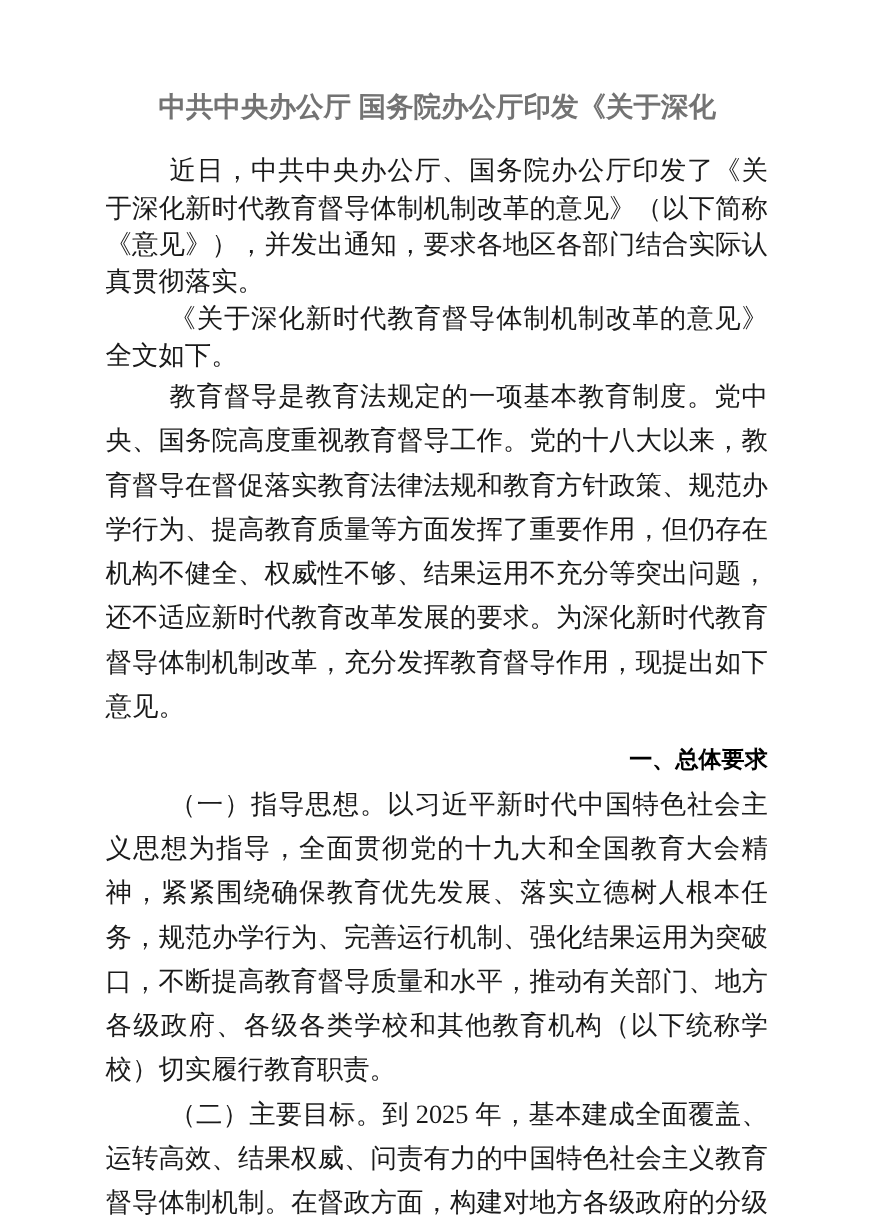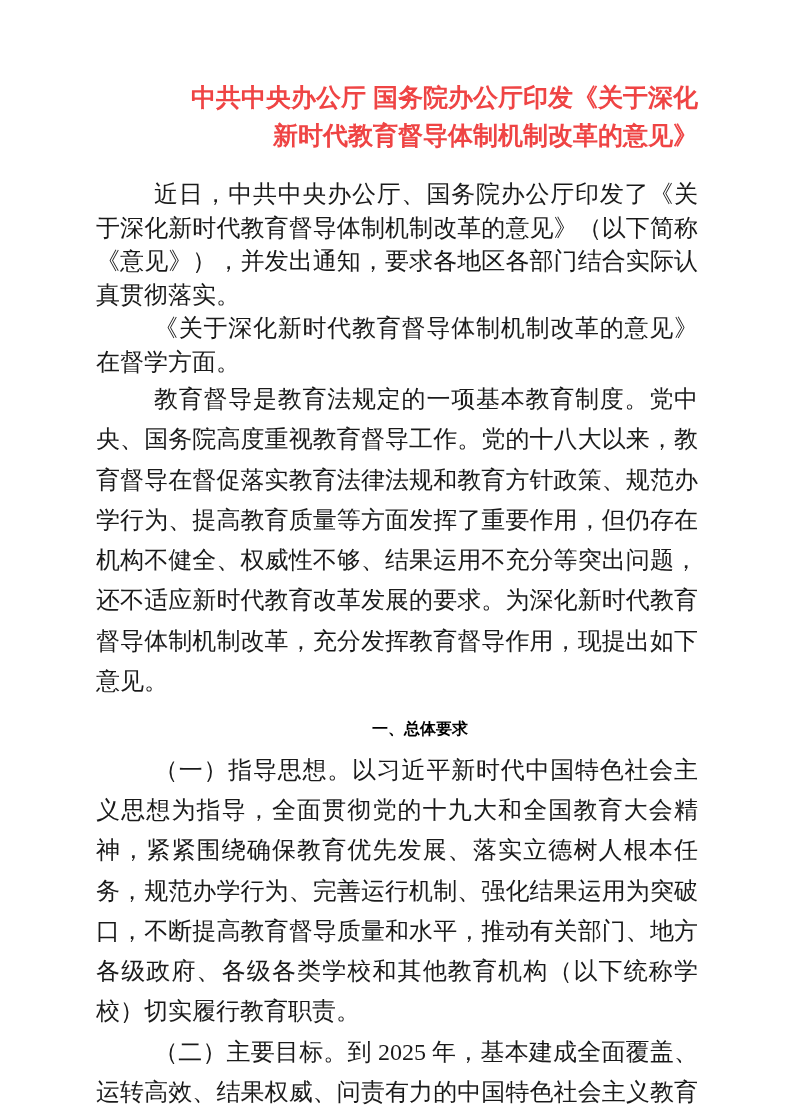--- a/index.html
+++ b/index.html
@@ -16,23 +16,23 @@
     padding: 78px 96px 0 96px;
     color: #1a1a1a;
     overflow: hidden;
     font-family: "Liberation Serif", "DejaVu Serif", serif;
   }
   .doc-title {
     font-family: "Liberation Sans", "DejaVu Sans", sans-serif;
     font-weight: 700;
     font-size: 25px;
     line-height: 38px;
-    text-align: right;
+    text-align: left;
     padding-left: 48px;
-    color: #ef4444;
+    color: #737373;
     margin: 0 0 24px 0;
   }
   .doc-title .title-line {
     display: block;
     white-space: nowrap;
   }
   .para {
     margin: 0;
     font-size: 24px;
     text-align: justify;
@@ -41,41 +41,40 @@
   }
   .intro .para {
     line-height: 33.5px;
   }
   .main .para {
     line-height: 40.3px;
   }
   .section-heading {
     font-family: "Liberation Sans", "DejaVu Sans", sans-serif;
     font-weight: 700;
-    font-size: 16px;
+    font-size: 21px;
     line-height: 40.3px;
     color: #000000;
     margin: 8px 0 0 0;
     text-indent: 46px;
-    text-align: center;
+    text-align: right;
   }
 </style>
 </head>
 <body>
 
 <div class="page">
 
   <h1 class="doc-title">
     <span class="title-line">中共中央办公厅 国务院办公厅印发《关于深化</span>
-    <span class="title-line">新时代教育督导体制机制改革的意见》</span>
   </h1>
 
   <div class="intro">
     <p class="para">近日，中共中央办公厅、国务院办公厅印发了《关于深化新时代教育督导体制机制改革的意见》（以下简称《意见》），并发出通知，要求各地区各部门结合实际认真贯彻落实。</p>
-    <p class="para">《关于深化新时代教育督导体制机制改革的意见》在督学方面。</p>
+    <p class="para">《关于深化新时代教育督导体制机制改革的意见》全文如下。</p>
   </div>
 
   <div class="main">
     <p class="para">教育督导是教育法规定的一项基本教育制度。党中央、国务院高度重视教育督导工作。党的十八大以来，教育督导在督促落实教育法律法规和教育方针政策、规范办学行为、提高教育质量等方面发挥了重要作用，但仍存在机构不健全、权威性不够、结果运用不充分等突出问题，还不适应新时代教育改革发展的要求。为深化新时代教育督导体制机制改革，充分发挥教育督导作用，现提出如下意见。</p>
 
     <h2 class="section-heading">一、总体要求</h2>
 
     <p class="para">（一）指导思想。以习近平新时代中国特色社会主义思想为指导，全面贯彻党的十九大和全国教育大会精神，紧紧围绕确保教育优先发展、落实立德树人根本任务，规范办学行为、完善运行机制、强化结果运用为突破口，不断提高教育督导质量和水平，推动有关部门、地方各级政府、各级各类学校和其他教育机构（以下统称学校）切实履行教育职责。</p>
 
     <p class="para">（二）主要目标。到 2025 年，基本建成全面覆盖、运转高效、结果权威、问责有力的中国特色社会主义教育督导体制机制。在督政方面，构建对地方各级政府的分级教育督导机制，督促省、市、县三级政府履行教育职责。在督学方面，建立国家统筹制定标准、地方为主组织实施，对学校进行督导的工作机制，指导学校不断提高教育质</p>

